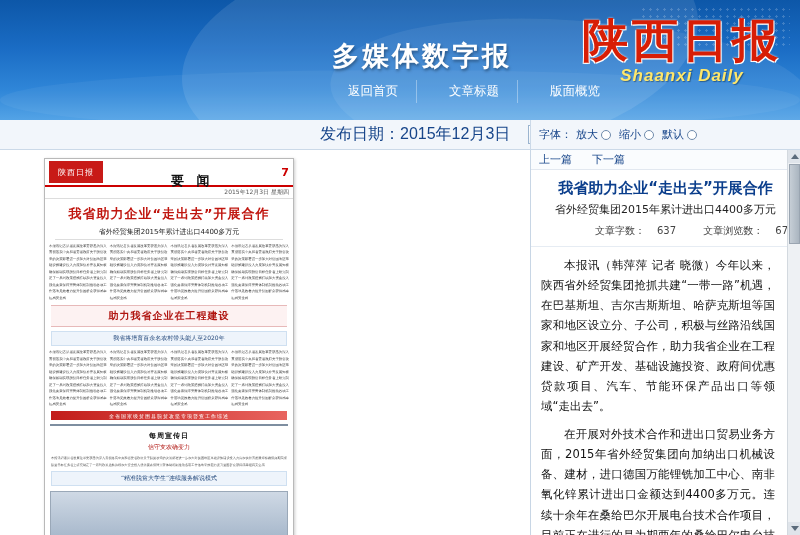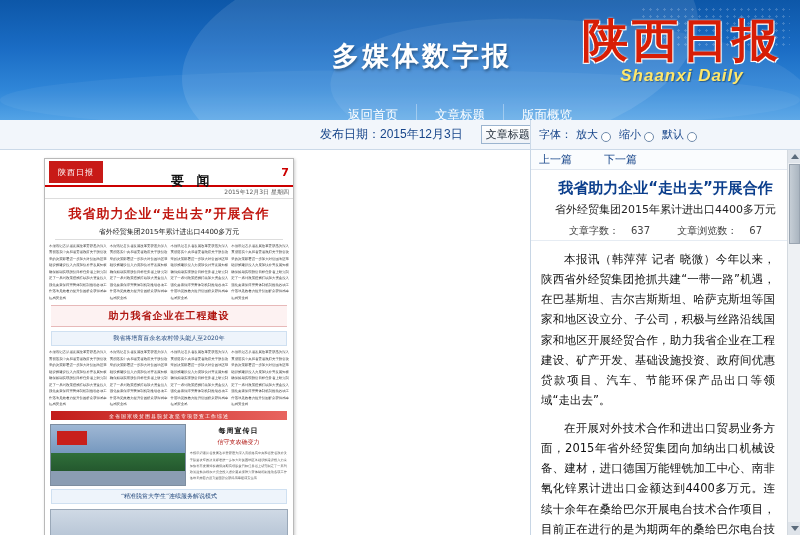--- a/index.html
+++ b/index.html
@@ -79,43 +79,43 @@
     color: #ffe76a;
     font-weight: bold;
     font-style: italic;
     letter-spacing: 1px;
     margin-top: 2px;
     text-shadow: 1px 1px 1px rgba(0,0,0,.35);
   }
 
   
   .nav {
-    position: absolute; left: 330px; top: 104px;
-    display: flex; gap: 0px; align-items: center;
+    position: absolute; left: 330px; top: 80px;
+    display: flex; gap: 14px; align-items: center;
   }
   .nav a {
     color: #ffffff;
     font-size: 12.5px;
     text-decoration: none;
     padding: 3px 18px;
     border-right: 1px solid rgba(255,255,255,.35);
     white-space: nowrap;
   }
   .nav a:last-child { border-right: none; }
 
   
   .toolbar {
     position: absolute; left: 0; top: 120px;
     width: 800px; height: 30px;
     background: #f2f6fb;
     border-bottom: 1px solid #cbd9e8;
     display: flex; align-items: center;
   }
   .toolbar .pubdate {
-    font-size: 12px; color: #17458a; margin-left: 320px;
+    font-size: 16px; color: #17458a; margin-left: 320px;
     white-space: nowrap;
   }
   .select-box {
     margin-left: 18px;
     height: 19px;
     min-width: 78px;
     border: 1px solid #9bb4cf;
     background: linear-gradient(180deg,#ffffff,#eef2f7);
     font-size: 11px;
     color: #25303c;
@@ -219,21 +219,21 @@
     margin: 4px 6px; height: 9px;
     background: linear-gradient(90deg,#c21d1a,#e8645f);
     color: #fff; font-size: 5px;
     display: flex; align-items: center; justify-content: center;
     letter-spacing: 1px;
   }
   .p-headline2 {
     font-size: 10px; color: #111; font-weight: bold;
     text-align: center; padding: 4px 2px 3px; letter-spacing: 1px;
   }
-  .p-photorow { display: flex; gap: 3px; padding: 0 5px; margin-top: 2px; }
+  .p-photorow { display: flex; gap: 3px; padding: 0 5px; margin-top: 2px; flex-direction: column; }
   .p-photo {
     flex: 1.35; height: 62px;
     background: linear-gradient(180deg,#9fb7d4 0%, #6f93bb 55%, #3f5e86 100%);
     position: relative; overflow: hidden;
     border: 1px solid #7e8ea0;
   }
   .p-photo .band {
     position: absolute; left: 0; right: 0; bottom: 14px; height: 18px;
     background: linear-gradient(180deg,#2f6f3a,#24582e);
   }
@@ -266,38 +266,38 @@
   
   .right-pane {
     position: absolute; left: 530px; top: 150px;
     width: 270px; height: 385px;
     background: #ffffff;
     border-left: 1px solid #c8d6e5;
     overflow: hidden;
   }
   .art-toolbar {
     height: 20px; border-bottom: 1px solid #e2e8f0;
-    display: flex; align-items: center; padding-left: 8px; gap: 32px;
+    display: flex; align-items: center; padding-left: 8px; gap: 20px;
     background: #fafcfe;
   }
   .art-toolbar a { font-size: 11px; color: #17458a; text-decoration: none; }
 
   .art-title {
     text-align: center; font-size: 15px; color: #0b3e8c;
     font-weight: bold; padding: 9px 6px 4px;
     font-family: "DejaVu Sans", sans-serif;
   }
   .art-sub {
     text-align: center; font-size: 11px; color: #222;
     padding-bottom: 7px;
     font-family: "DejaVu Sans", sans-serif;
   }
   .art-meta {
-    text-align: center; font-size: 10px; color: #444;
-    border-bottom: 1px solid #e6ecf3; padding-bottom: 2px;
+    text-align: right; font-size: 10px; color: #444;
+    border-bottom: 1px solid #e6ecf3; padding-bottom: 8px;
     font-family: "DejaVu Sans", sans-serif;
   }
   .art-meta span { margin: 0 6px; }
   .art-body {
     padding: 8px 10px 0 10px;
     font-size: 11.5px;
     line-height: 1.75;
     color: #111;
     text-align: justify;
     font-family: "DejaVu Sans", sans-serif;
@@ -309,21 +309,21 @@
     position: absolute; left: 530px; top: 120px;
     width: 270px; height: 30px;
     display: flex; align-items: center;
     font-size: 11px; color: #17458a;
     background: #f2f6fb;
     border-bottom: 1px solid #cbd9e8;
     border-left: 1px solid #cbd9e8;
     padding-left: 8px;
   }
   .fontsize-row .lbl { margin-right: 4px; }
-  .fs-opt { display: flex; align-items: flex-end; margin-right: 8px; cursor: pointer; }
+  .fs-opt { display: flex; align-items: center; margin-right: 8px; cursor: pointer; }
   .fs-opt .radio {
     width: 10px; height: 10px; border: 1px solid #6f8bac; border-radius: 50%;
     background: #fff; margin-left: 3px; display: inline-block;
   }
 
   
   .vscroll {
     position: absolute; right: 0; top: 150px;
     width: 13px; height: 385px;
     background: #eef1f4;

